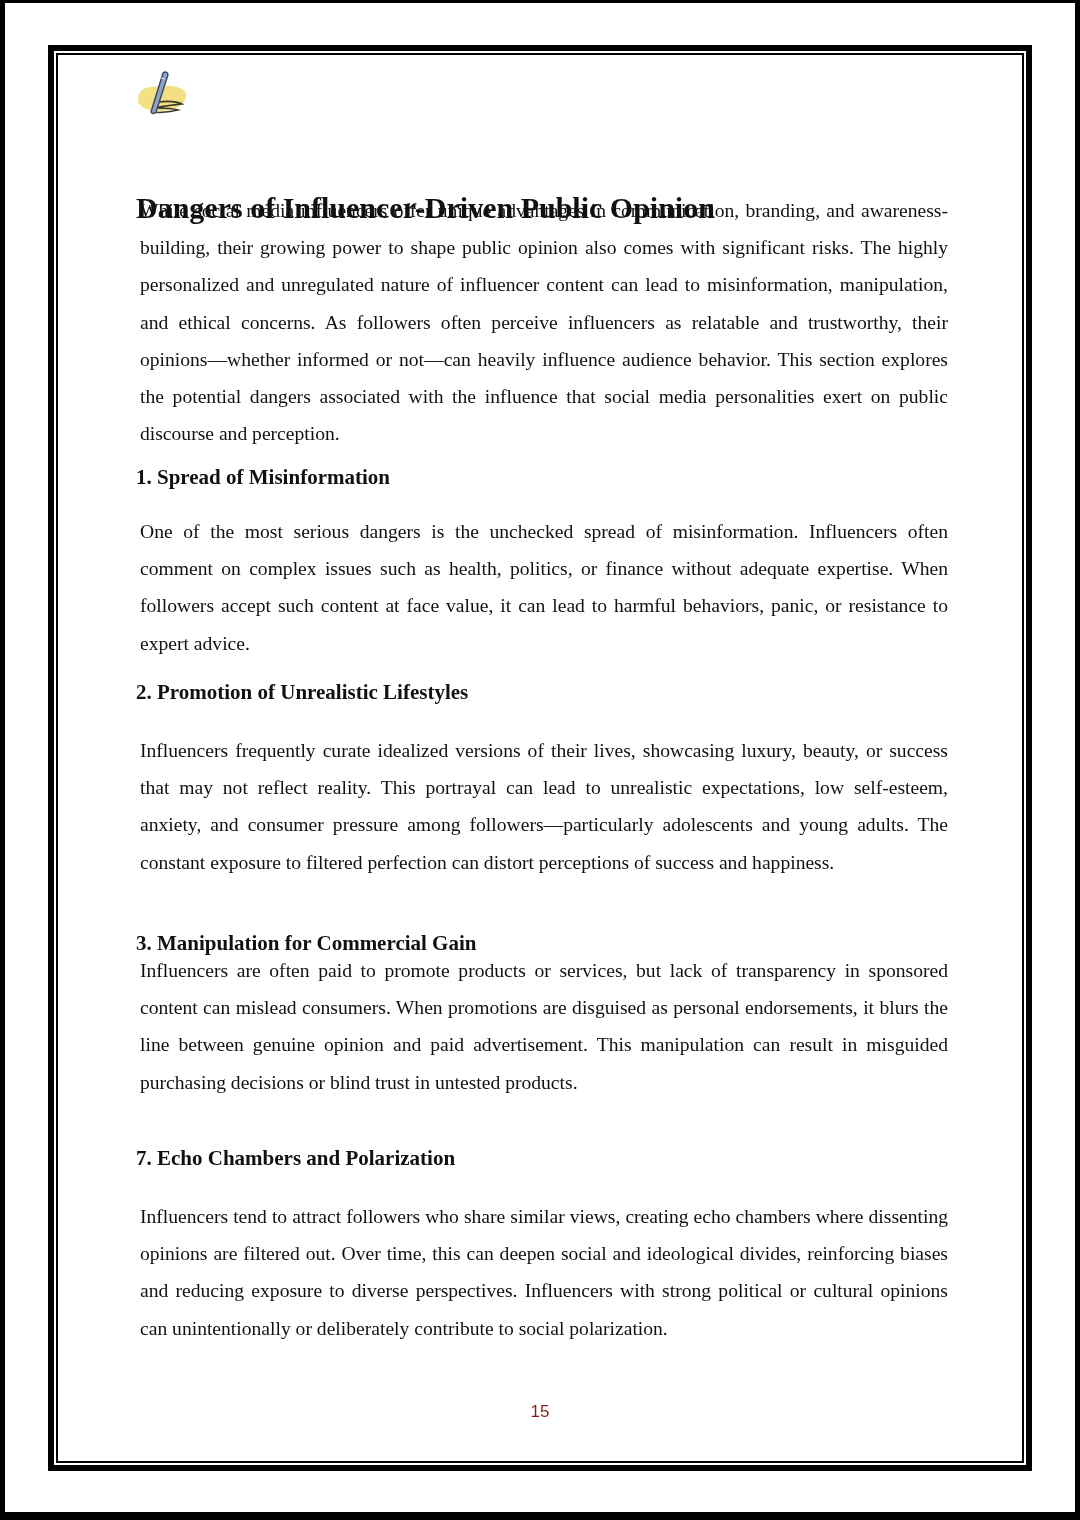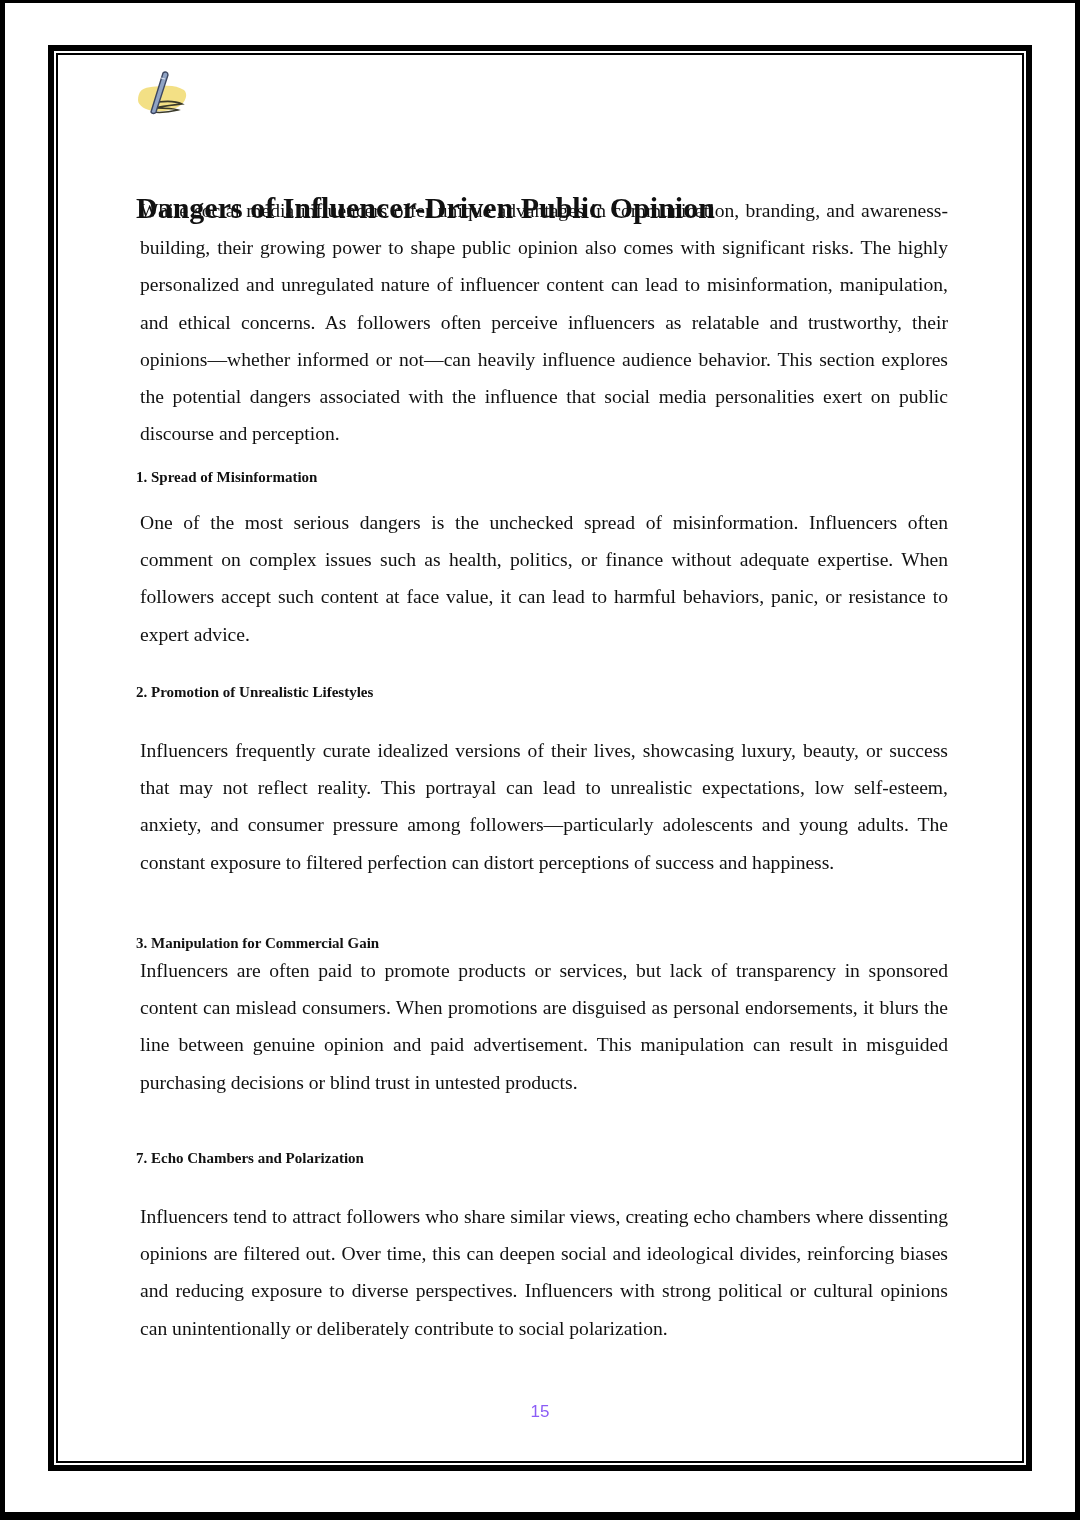--- a/index.html
+++ b/index.html
@@ -30,25 +30,25 @@
   .title {
     position: absolute; left: 0; top: 134px; margin: 0;
     font-size: 30px; font-weight: bold; white-space: nowrap; line-height: 28px;
   }
   .para {
     position: absolute; left: 0; width: 808px; margin: 4px;
     font-size: 19.6px; line-height: 37.2px; text-align: justify;
   }
   .sec-head {
     position: absolute; left: 0; margin: 0;
-    font-size: 15px; font-weight: bold; line-height: 26px; white-space: nowrap;
+    font-size: 21px; font-weight: bold; line-height: 26px; white-space: nowrap;
   }
   .page-num {
     position: absolute; left: 0; width: 1080px; top: 1402px; text-align: center;
-    font-family: "Liberation Sans", sans-serif; font-size: 17px; color: #8b5cf6;
+    font-family: "Liberation Sans", sans-serif; font-size: 17px; color: #7f1d1d;
   }
 </style>
 </head>
 <body>
 
 <div class="photo-frame"></div>
 <div class="page-border-outer"></div>
 <div class="page-border-inner"></div>
 
 <div class="content">
@@ -59,21 +59,21 @@
       <path d="M27 5 C29 3 32 4 32 7 L20 44 C19 46 16 46 15 44 Z" fill="#8fa3c4" stroke="#3c4660" stroke-width="1.4"></path>
       <path d="M25 10 L29 11" stroke="#dfe6f2" stroke-width="1"></path>
     </svg>
   </div>
 
   <h1 class="title">Dangers of Influencer-Driven Public Opinion</h1>
 
   <p class="para" style="top:128px;">While social media influencers offer unique advantages in communication, branding, and awareness-building, their growing power to shape public opinion also comes with significant risks. The highly personalized and unregulated nature of influencer content can lead to misinformation, manipulation, and ethical concerns. As followers often perceive influencers as relatable and trustworthy, their opinions—whether informed or not—can heavily influence audience behavior. This section explores the potential dangers associated with the influence that social media personalities exert on public discourse and perception.</p>
 
   <h2 class="sec-head" style="top:404px;">1. Spread of Misinformation</h2>
-  <p class="para" style="top:440px;">One of the most serious dangers is the unchecked spread of misinformation. Influencers often comment on complex issues such as health, politics, or finance without adequate expertise. When followers accept such content at face value, it can lead to harmful behaviors, panic, or resistance to expert advice.</p>
+  <p class="para" style="top:449px;">One of the most serious dangers is the unchecked spread of misinformation. Influencers often comment on complex issues such as health, politics, or finance without adequate expertise. When followers accept such content at face value, it can lead to harmful behaviors, panic, or resistance to expert advice.</p>
 
   <h2 class="sec-head" style="top:619px;">2. Promotion of Unrealistic Lifestyles</h2>
   <p class="para" style="top:668px;">Influencers frequently curate idealized versions of their lives, showcasing luxury, beauty, or success that may not reflect reality. This portrayal can lead to unrealistic expectations, low self-esteem, anxiety, and consumer pressure among followers—particularly adolescents and young adults. The constant exposure to filtered perfection can distort perceptions of success and happiness.</p>
 
   <h2 class="sec-head" style="top:870px;">3. Manipulation for Commercial Gain</h2>
   <p class="para" style="top:888px;">Influencers are often paid to promote products or services, but lack of transparency in sponsored content can mislead consumers. When promotions are disguised as personal endorsements, it blurs the line between genuine opinion and paid advertisement. This manipulation can result in misguided purchasing decisions or blind trust in untested products.</p>
 
   <h2 class="sec-head" style="top:1085px;">7. Echo Chambers and Polarization</h2>
   <p class="para" style="top:1134px;">Influencers tend to attract followers who share similar views, creating echo chambers where dissenting opinions are filtered out. Over time, this can deepen social and ideological divides, reinforcing biases and reducing exposure to diverse perspectives. Influencers with strong political or cultural opinions can unintentionally or deliberately contribute to social polarization.</p>
 </div>

